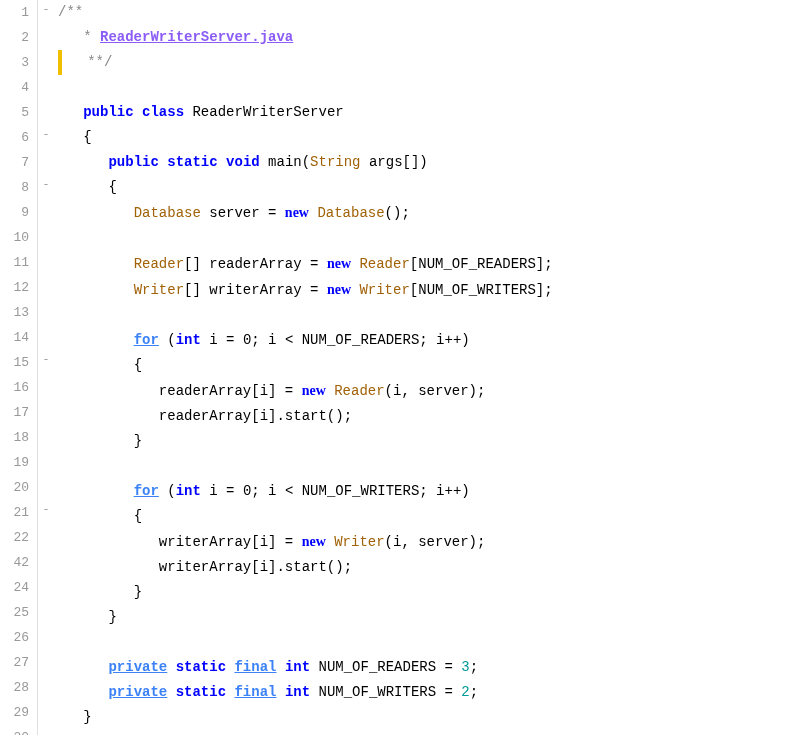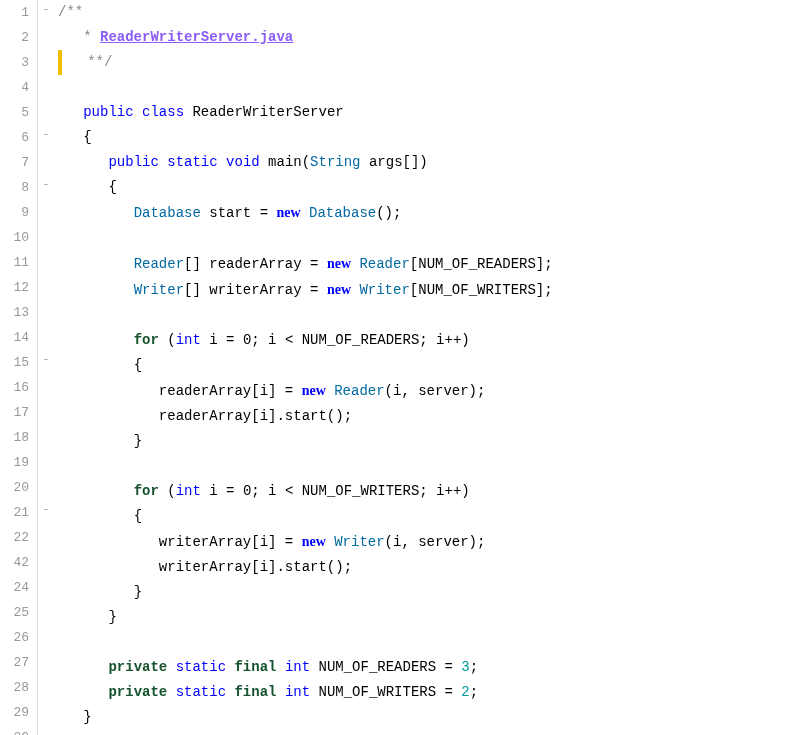--- a/index.html
+++ b/index.html
@@ -51,24 +51,24 @@
       padding-left: 4px;
       overflow-x: auto;
     }
     .code-line {
       display: block;
       white-space: pre;
       line-height: 25px;
       min-height: 25px;
     }
     
-    .kw-blue { color: #0000ff; font-weight: normal; text-align: right; }       
-    .kw-purple { color: #14532d; font-weight: bold; }     
+    .kw-blue { color: #0000ff; font-weight: bold; text-align: right; }       
+    .kw-purple { color: #3b82f6; font-weight: bold; text-decoration: underline; }     
     .kw-new { color: #0000ff; font-weight: bold; font-family: Liberation Serif, serif; }        
-    .type-red { color: #0369a1; text-align: center; }                        
+    .type-red { color: #a16207; text-align: center; }                        
     .comment { color: #888888; }
     .comment-file { color: #8b5cf6; text-decoration: underline; font-weight: bold; }
     .number { color: #009999; }
     .plain { color: #000000; margin-top: 40px; }
   </style>
 </head>
 <body>
 
 <div class="code-container">
 
@@ -149,21 +149,21 @@
     <span class="code-line"> </span>
 
     <span class="code-line">   <span class="kw-blue">public</span> <span class="kw-blue">class</span> <span class="plain">ReaderWriterServer</span></span>
 
     <span class="code-line">   <span class="plain">{</span></span>
 
     <span class="code-line">      <span class="kw-blue">public</span> <span class="kw-blue">static</span> <span class="kw-blue">void</span> <span class="plain">main(</span><span class="type-red">String</span><span class="plain"> args[])</span></span>
 
     <span class="code-line">      <span class="plain">{</span></span>
 
-    <span class="code-line">         <span class="type-red">Database</span><span class="plain"> start = </span><span class="kw-new">new</span><span class="plain"> </span><span class="type-red">Database</span><span class="plain">();</span></span>
+    <span class="code-line">         <span class="type-red">Database</span><span class="plain"> server = </span><span class="kw-new">new</span><span class="plain"> </span><span class="type-red">Database</span><span class="plain">();</span></span>
 
     <span class="code-line"> </span>
 
     <span class="code-line">         <span class="type-red">Reader</span><span class="plain">[] readerArray = </span><span class="kw-new">new</span><span class="plain"> </span><span class="type-red">Reader</span><span class="plain">[NUM_OF_READERS];</span></span>
 
     <span class="code-line">         <span class="type-red">Writer</span><span class="plain">[] writerArray = </span><span class="kw-new">new</span><span class="plain"> </span><span class="type-red">Writer</span><span class="plain">[NUM_OF_WRITERS];</span></span>
 
     <span class="code-line"> </span>
 
     <span class="code-line">         <span class="kw-purple">for</span><span class="plain"> (</span><span class="kw-blue">int</span><span class="plain"> i = 0; i &lt; NUM_OF_READERS; i++)</span></span>

